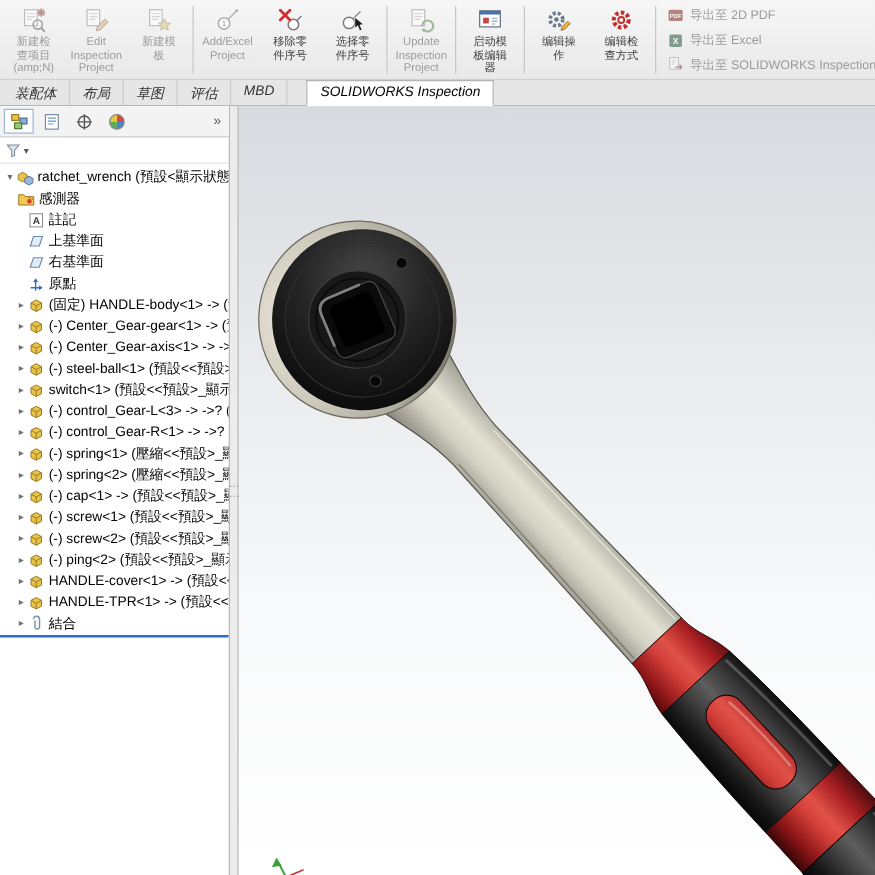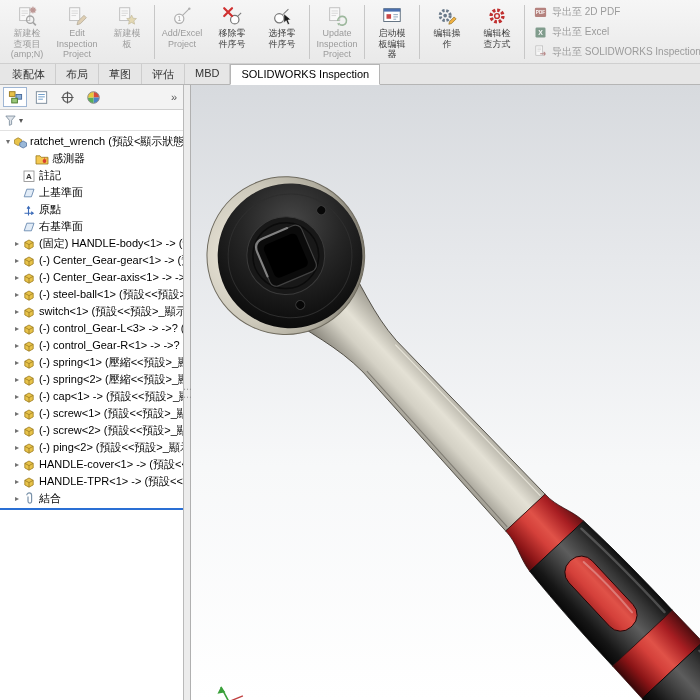--- a/index.html
+++ b/index.html
@@ -21,23 +21,23 @@
   .export-group{display:flex;flex-direction:column;justify-content:flex-start;
                 padding:2px 3px;gap:1px;flex:none;}
   .export-row{display:flex;align-items:center;gap:4px;height:18px;white-space:nowrap;
               border:1px solid transparent;padding:0 2px;}
   .export-row .elbl{font-size:10px;color:#9b9b9b;}
   .eic{width:15px;height:15px;opacity:.62;filter:grayscale(45%);flex:none;}
 
   
   .tabbar{height:20px;flex:none;background:#e6e6e6;border-bottom:1px solid #b5b5b5;
           display:flex;align-items:stretch;font-size:11px;padding-left:2px;}
-  .tab{padding:3px 10px 0;color:#333;border-right:1px solid #cdcdcd;white-space:nowrap;cursor:default;}
+  .tab{padding:3px 10px 0;color:#333;border-right:1px solid #cdcdcd;white-space:nowrap;cursor:default;font-style:italic;}
   .tab.active{background:#fff;border:1px solid #b5b5b5;border-bottom:1px solid #fff;
-              margin-bottom:-1px;color:#000;}
+              margin-bottom:-1px;color:#000;margin-left:15px;}
 
   
   .content{flex:1;display:flex;min-height:0;}
   .left-panel{width:183px;flex:none;background:#fff;border-right:1px solid #b9b9b9;
               display:flex;flex-direction:column;min-height:0;}
   .panel-tabs{height:22px;flex:none;display:flex;align-items:center;gap:2px;
               background:#f3f3f3;border-bottom:1px solid #cfcfcf;padding:1px 3px;}
   .ptab{width:22px;height:18px;display:flex;align-items:center;justify-content:center;
         border:1px solid transparent;cursor:default;}
   .ptab.active{background:#fff;border-color:#9fb6d4;}
@@ -270,21 +270,21 @@
         </div>
       <div class="tree">
           <div class="trow" style="padding-left:3px">
             <span class="arr">▾</span>
             <svg class="tic" viewBox="0 0 14 14">
               <path d="M1.5 4.8l3.6-2 3.6 2v3.8l-3.6 2-3.6-2z" fill="#e8c34a" stroke="#9a7a20" stroke-width="0.7"></path>
               <path d="M6.8 7.8l3.4-1.8 3.3 1.8v3.4l-3.3 1.8-3.4-1.8z" fill="#9ab8d8" stroke="#4a6a9a" stroke-width="0.7"></path>
             </svg>
             <span class="tlabel">ratchet_wrench  (預設&lt;顯示狀態-1&gt;)</span>
           </div>
-          <div class="trow" style="padding-left:25px">
+          <div class="trow" style="padding-left:4px">
             <span class="arr"></span>
             <svg class="tic" viewBox="0 0 14 14">
               <path d="M1 3.8h4l1.2 1.5H13V12H1z" fill="#f4c952" stroke="#9a7a20" stroke-width="0.8"></path>
               <circle cx="9.5" cy="9" r="1.9" fill="#d84030"></circle>
               <path d="M9.5 5.6v1.1M12.1 6.6l-.8.8" stroke="#d84030" stroke-width="0.9" fill="none"></path>
             </svg>
             <span class="tlabel">感測器</span>
           </div>
           <div class="trow" style="padding-left:12px">
             <span class="arr"></span>
@@ -293,37 +293,37 @@
               <text x="7" y="10.2" font-size="8" font-weight="bold" text-anchor="middle" fill="#3a3a3a" font-family="Liberation Sans,sans-serif">A</text>
             </svg>
             <span class="tlabel">註記</span>
           </div>
           <div class="trow" style="padding-left:12px">
             <span class="arr"></span>
             <svg class="tic" viewBox="0 0 14 14">
               <path d="M2.2 10.8L4.8 3.2h7.2L9.4 10.8z" fill="#d8e6f4" fill-opacity="0.75" stroke="#6a8ab0" stroke-width="0.9"></path>
             </svg>
             <span class="tlabel">上基準面</span>
+          </div>
+          <div class="trow" style="padding-left:12px">
+            <span class="arr"></span>
+            <svg class="tic" viewBox="0 0 14 14">
+              <path d="M2.2 10.8L4.8 3.2h7.2L9.4 10.8z" fill="#d8e6f4" fill-opacity="0.75" stroke="#6a8ab0" stroke-width="0.9"></path>
+            </svg>
+            <span class="tlabel">右基準面</span>
           </div>
           <div class="trow" style="padding-left:12px">
             <span class="arr"></span>
             <svg class="tic" viewBox="0 0 14 14">
               <g stroke="#3a6ab8" stroke-width="1.1" fill="none">
                 <path d="M6.5 12.5V4M5.1 5.6l1.4-2 1.4 2"></path>
                 <path d="M2.5 10.2h8.5M9.2 8.8l2 1.4-2 1.4"></path>
               </g>
             </svg>
             <span class="tlabel">原點</span>
-          </div>
-          <div class="trow" style="padding-left:12px">
-            <span class="arr"></span>
-            <svg class="tic" viewBox="0 0 14 14">
-              <path d="M2.2 10.8L4.8 3.2h7.2L9.4 10.8z" fill="#d8e6f4" fill-opacity="0.75" stroke="#6a8ab0" stroke-width="0.9"></path>
-            </svg>
-            <span class="tlabel">右基準面</span>
           </div>
           <div class="trow" style="padding-left:12px">
             <span class="arr">▸</span>
             <svg class="tic" viewBox="0 0 14 14">
               <path d="M2.8 5.3l4.2-2.3 4.2 2.3v4.6l-4.2 2.3-4.2-2.3z" fill="#e8c34a" stroke="#9a7a20" stroke-width="0.8"></path>
               <path d="M2.8 5.3l4.2 2.3 4.2-2.3M7 7.6v4.6" stroke="#9a7a20" stroke-width="0.8" fill="none"></path>
             </svg>
             <span class="tlabel">(固定) HANDLE-body&lt;1&gt; -&gt; (預設</span>
           </div>
           <div class="trow" style="padding-left:12px">

